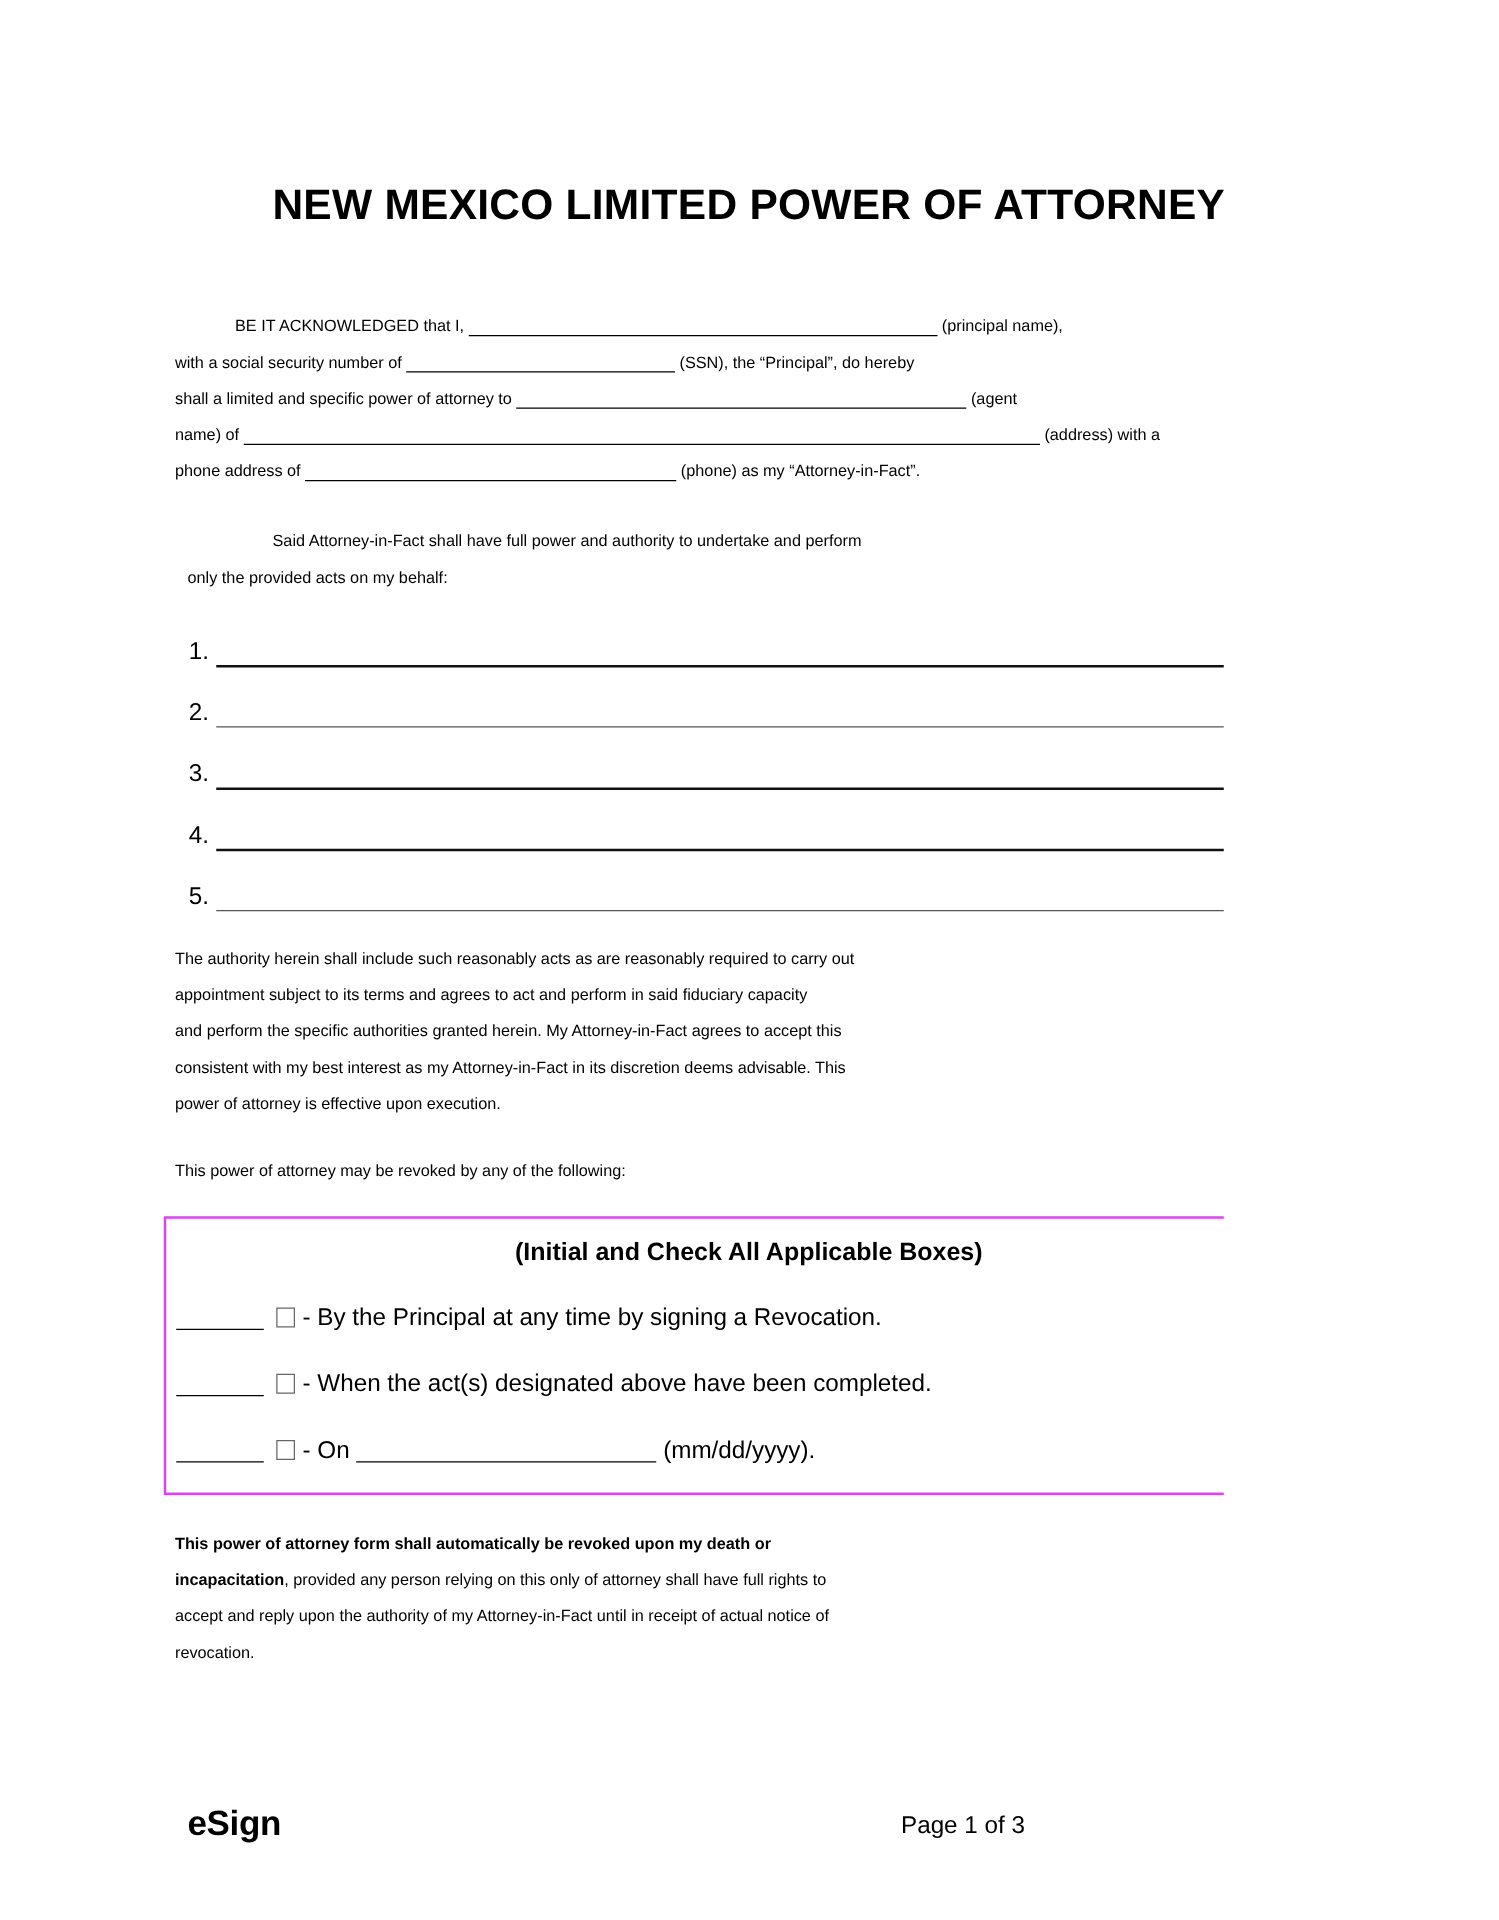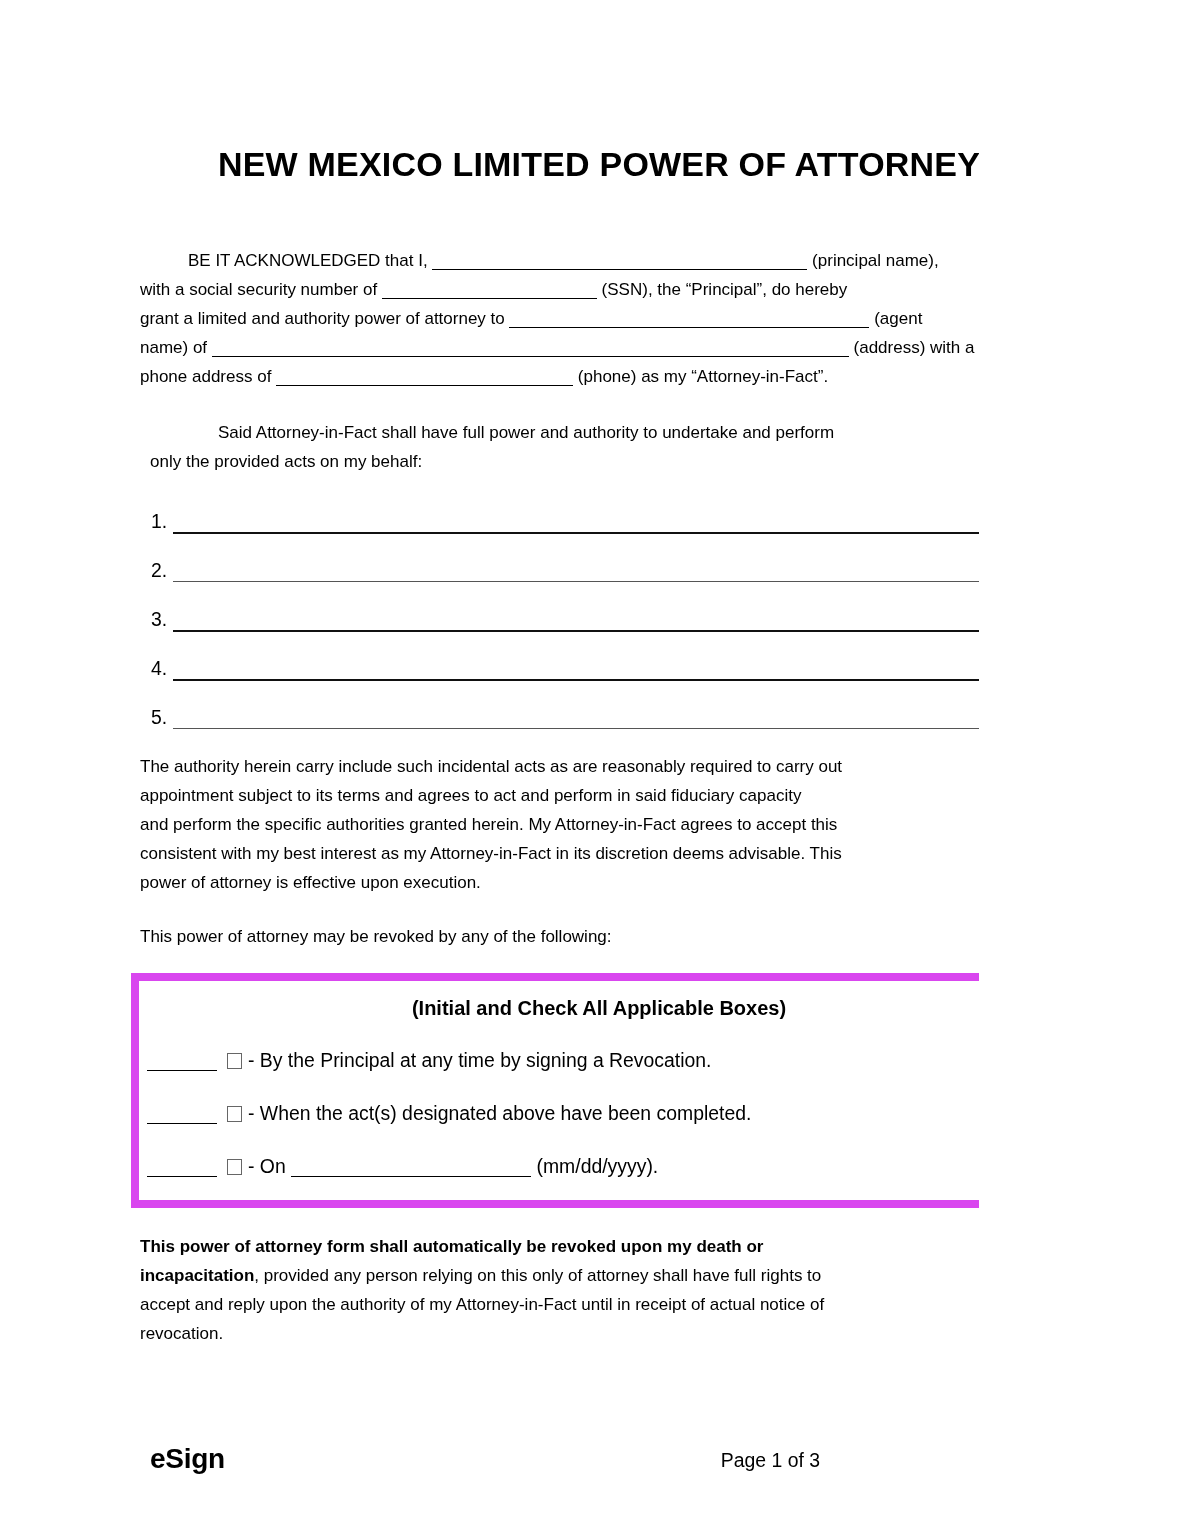--- a/index.html
+++ b/index.html
@@ -1,39 +1,39 @@
 <!DOCTYPE html>
 <html><head>
 <meta charset="utf-8">
 <style>
   html,body{margin:0;padding:0;background:#fff;}
   .page{position:relative;width:979px;height:1536px;background:#ffffff;
         font-family:"Liberation Sans",sans-serif;color:#000;overflow:hidden;text-decoration:underline;}
   .content{position:absolute;left:140px;top:0;width:918px;}
   .doc-title{margin:144px 0 0;text-align:center;font-size:34px;font-weight:bold;
              line-height:40px;letter-spacing:.2px;}
-  .line{font-size:17px;line-height:29px;white-space:nowrap;}
+  .line{font-size:13px;line-height:29px;white-space:nowrap;}
   .p-opening{margin-top:62px;}
   .indent-1{padding-left:48px;}
   .p-authority{margin-top:27px;}
   .p-authority .l1{padding-left:78px;}
   .p-authority .l2{padding-left:10px;}
   .blank{display:inline-block;height:5px;border-bottom:1.6px solid #000;vertical-align:-4px;}
   .w-principal{width:375px}.w-ssn{width:215px}.w-agent{width:360px}
   .w-address{width:637px}.w-phone{width:297px}.w-initial{width:70px}.w-date{width:240px}
   .acts{margin:31px 71px 0 11px;}
   .act{display:flex;align-items:flex-start;gap:6px;height:29px;margin-bottom:20px;}
   .act:last-child{margin-bottom:0;}
   .act-num{font-size:19.4px;line-height:29px;}
   .act-rule{flex:1;height:25px;}
   .act-rule.thick{border-bottom:2px solid #111;}
   .act-rule.thin{border-bottom:1.2px solid #555;}
   .p-incidental{margin-top:20px;}
   .p-revoke-intro{margin-top:25px;}
-  .revoke-box{margin:22px -9px 0;border:8px solid #d946ef;padding:13px 8px 19px;}
+  .revoke-box{margin:22px -9px 0;border:2px solid #d946ef;padding:13px 8px 19px;}
   .box-title{text-align:center;font-size:20px;font-weight:bold;line-height:29px;margin-bottom:23px;}
   .option{font-size:19.4px;line-height:29px;margin-bottom:24px;white-space:nowrap;}
   .option:last-child{margin-bottom:0;}
   .checkbox{display:inline-block;width:13px;height:14px;border:1.5px solid #666;
             background:#fff;vertical-align:-2px;margin:0 6px 0 10px;}
   .p-termination{margin-top:24px;}
   .p-termination b{font-weight:bold;}
   .footer-brand{position:absolute;left:150px;top:1443px;font-size:28px;font-weight:bold;
                 letter-spacing:-.3px;}
   .footer-page{position:absolute;right:159px;top:1449px;font-size:19.4px;}
@@ -47,21 +47,21 @@
     <h1 class="doc-title">NEW MEXICO LIMITED POWER OF ATTORNEY</h1>
 
     <div class="p-opening">
       <div class="line indent-1">
         <span>BE IT ACKNOWLEDGED that I, </span><span class="blank w-principal"></span><span> (principal name),</span>
       </div>
       <div class="line">
         <span>with a social security number of </span><span class="blank w-ssn"></span><span> (SSN), the “Principal”, do hereby</span>
       </div>
       <div class="line">
-        <span>grant a limited and authority power of attorney to </span><span class="blank w-agent"></span><span> (agent</span>
+        <span>shall a limited and specific power of attorney to </span><span class="blank w-agent"></span><span> (agent</span>
       </div>
       <div class="line">
         <span>name) of </span><span class="blank w-address"></span><span> (address) with a</span>
       </div>
       <div class="line">
         <span>phone address of </span><span class="blank w-phone"></span><span> (phone) as my “Attorney-in-Fact”.</span>
       </div>
     </div>
 
     <div class="p-authority">
@@ -86,21 +86,21 @@
         <span class="act-num">4.</span>
         <span class="act-rule thick"></span>
       </div>
       <div class="act">
         <span class="act-num">5.</span>
         <span class="act-rule thin"></span>
       </div>
     </div>
 
     <div class="p-incidental">
-      <div class="line">The authority herein carry include such incidental acts as are reasonably required to carry out</div>
+      <div class="line">The authority herein shall include such reasonably acts as are reasonably required to carry out</div>
       <div class="line">appointment subject to its terms and agrees to act and perform in said fiduciary capacity</div>
       <div class="line">and perform the specific authorities granted herein. My Attorney-in-Fact agrees to accept this</div>
       <div class="line">consistent with my best interest as my Attorney-in-Fact in its discretion deems advisable. This</div>
       <div class="line">power of attorney is effective upon execution.</div>
     </div>
 
     <div class="p-revoke-intro line">This power of attorney may be revoked by any of the following:</div>
 
     <div class="revoke-box">
       <div class="box-title">(Initial and Check All Applicable Boxes)</div>

